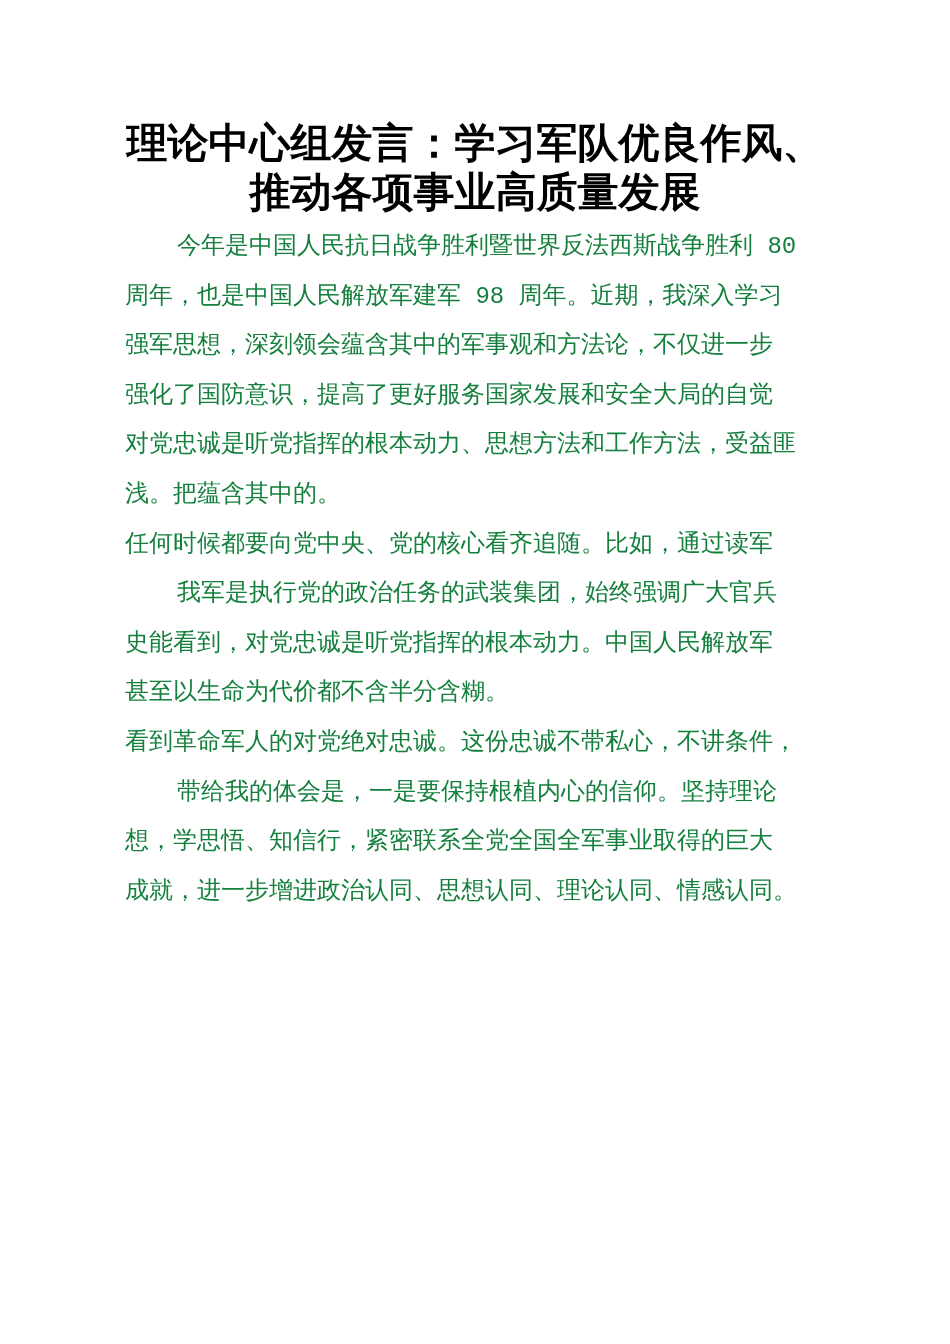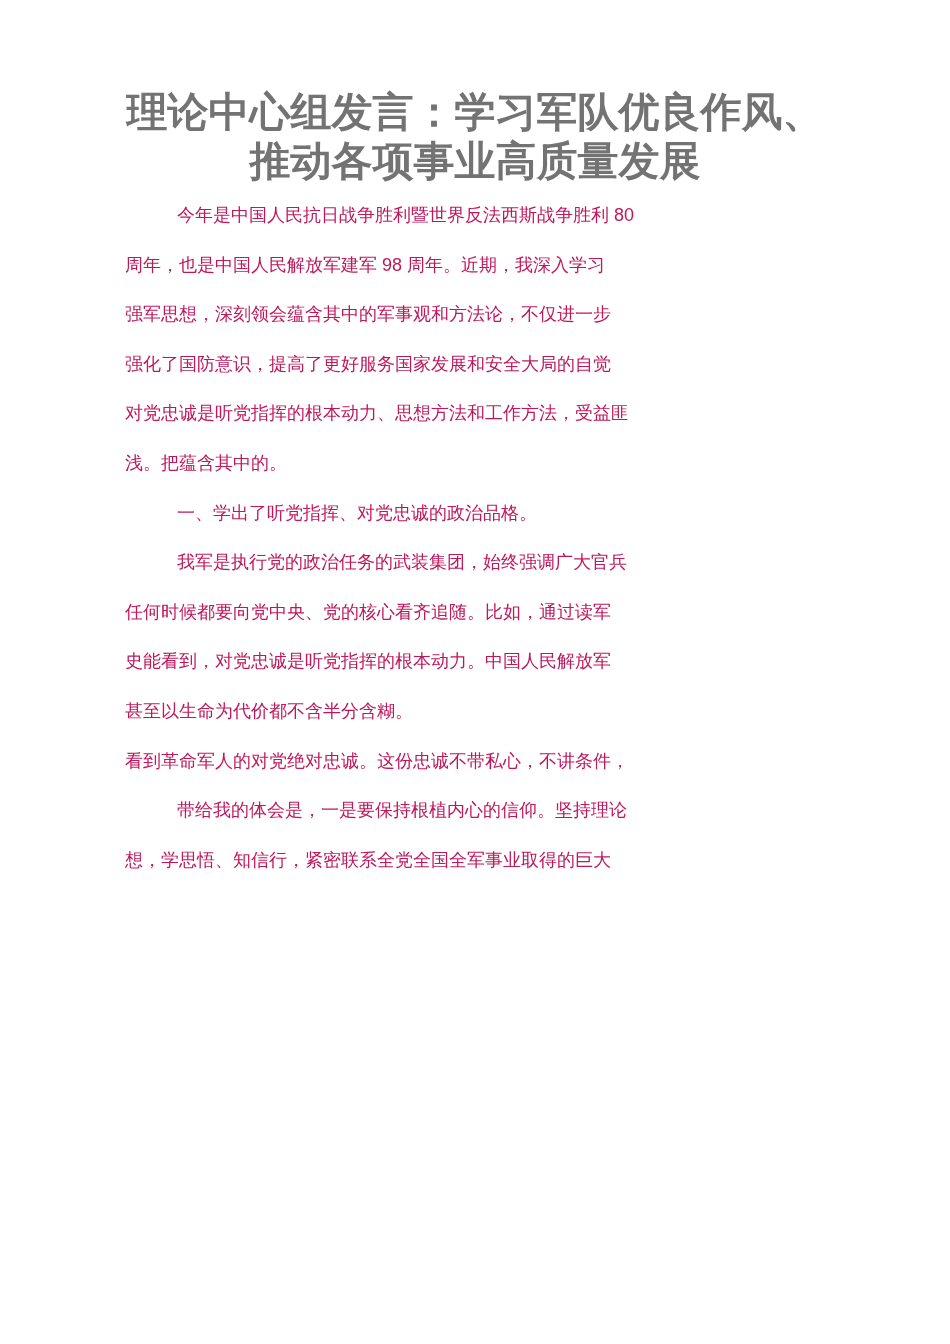--- a/index.html
+++ b/index.html
@@ -10,36 +10,36 @@
   .page {
     position: relative;
     width: 950px;
     height: 1344px;
     background: #ffffff;
     overflow: hidden;
     color: #000000;
   }
   .doc-title {
     margin: 0;
-    padding-top: 88px;
+    padding-top: 119px;
     text-align: center;
     font-family: "Liberation Serif", serif;
     font-weight: 700;
     font-size: 41px;
     line-height: 49px;
-    color: #737373;
+    color: #000000;
     letter-spacing: 0;
   }
   .doc-body {
     margin: 5px 0 0 125px;
     width: 745px;
-    font-family: Liberation Sans, sans-serif;
-    font-size: 18px;
+    font-family: Liberation Mono, monospace;
+    font-size: 24px;
     line-height: 49.6px;
-    color: #be185d;
+    color: #15803d;
   }
   .para {
     margin: 0;
     padding: 0;
   }
   .line {
     white-space: nowrap;
   }
   .line.indent {
     text-indent: 52px;
@@ -59,31 +59,29 @@
 
     <div class="para">
       <div class="line indent">今年是中国人民抗日战争胜利暨世界反法西斯战争胜利 80</div>
       <div class="line">周年，也是中国人民解放军建军 98 周年。近期，我深入学习</div>
       <div class="line">强军思想，深刻领会蕴含其中的军事观和方法论，不仅进一步</div>
       <div class="line">强化了国防意识，提高了更好服务国家发展和安全大局的自觉</div>
       <div class="line">对党忠诚是听党指挥的根本动力、思想方法和工作方法，受益匪</div>
       <div class="line">浅。把蕴含其中的。</div>
     </div>
 
-    <div class="para">
-      <div class="line indent">一、学出了听党指挥、对党忠诚的政治品格。</div>
-    </div>
 
     <div class="para">
+      <div class="line">任何时候都要向党中央、党的核心看齐追随。比如，通过读军</div>
       <div class="line indent">我军是执行党的政治任务的武装集团，始终强调广大官兵</div>
-      <div class="line">任何时候都要向党中央、党的核心看齐追随。比如，通过读军</div>
       <div class="line">史能看到，对党忠诚是听党指挥的根本动力。中国人民解放军</div>
       <div class="line">甚至以生命为代价都不含半分含糊。</div>
       <div class="line">看到革命军人的对党绝对忠诚。这份忠诚不带私心，不讲条件，</div>
     </div>
 
     <div class="para">
       <div class="line indent">带给我的体会是，一是要保持根植内心的信仰。坚持理论</div>
       <div class="line">想，学思悟、知信行，紧密联系全党全国全军事业取得的巨大</div>
+      <div class="line">成就，进一步增进政治认同、思想认同、理论认同、情感认同。</div>
     </div>
 
   </div>
 </div>
 
 </body></html>

